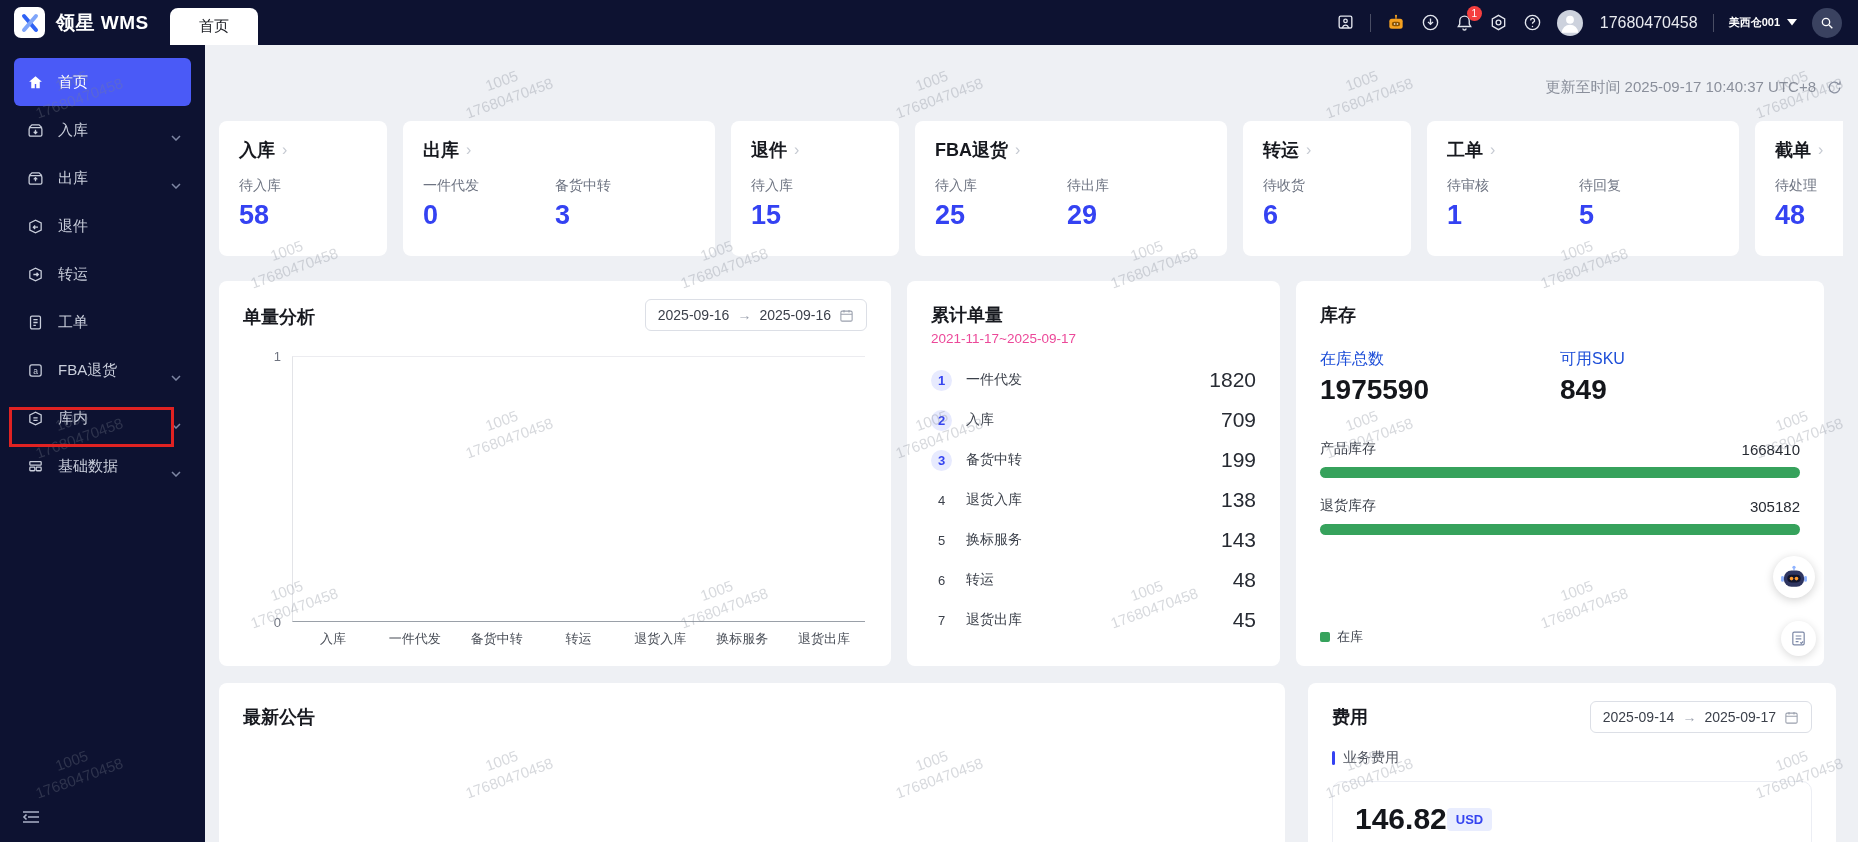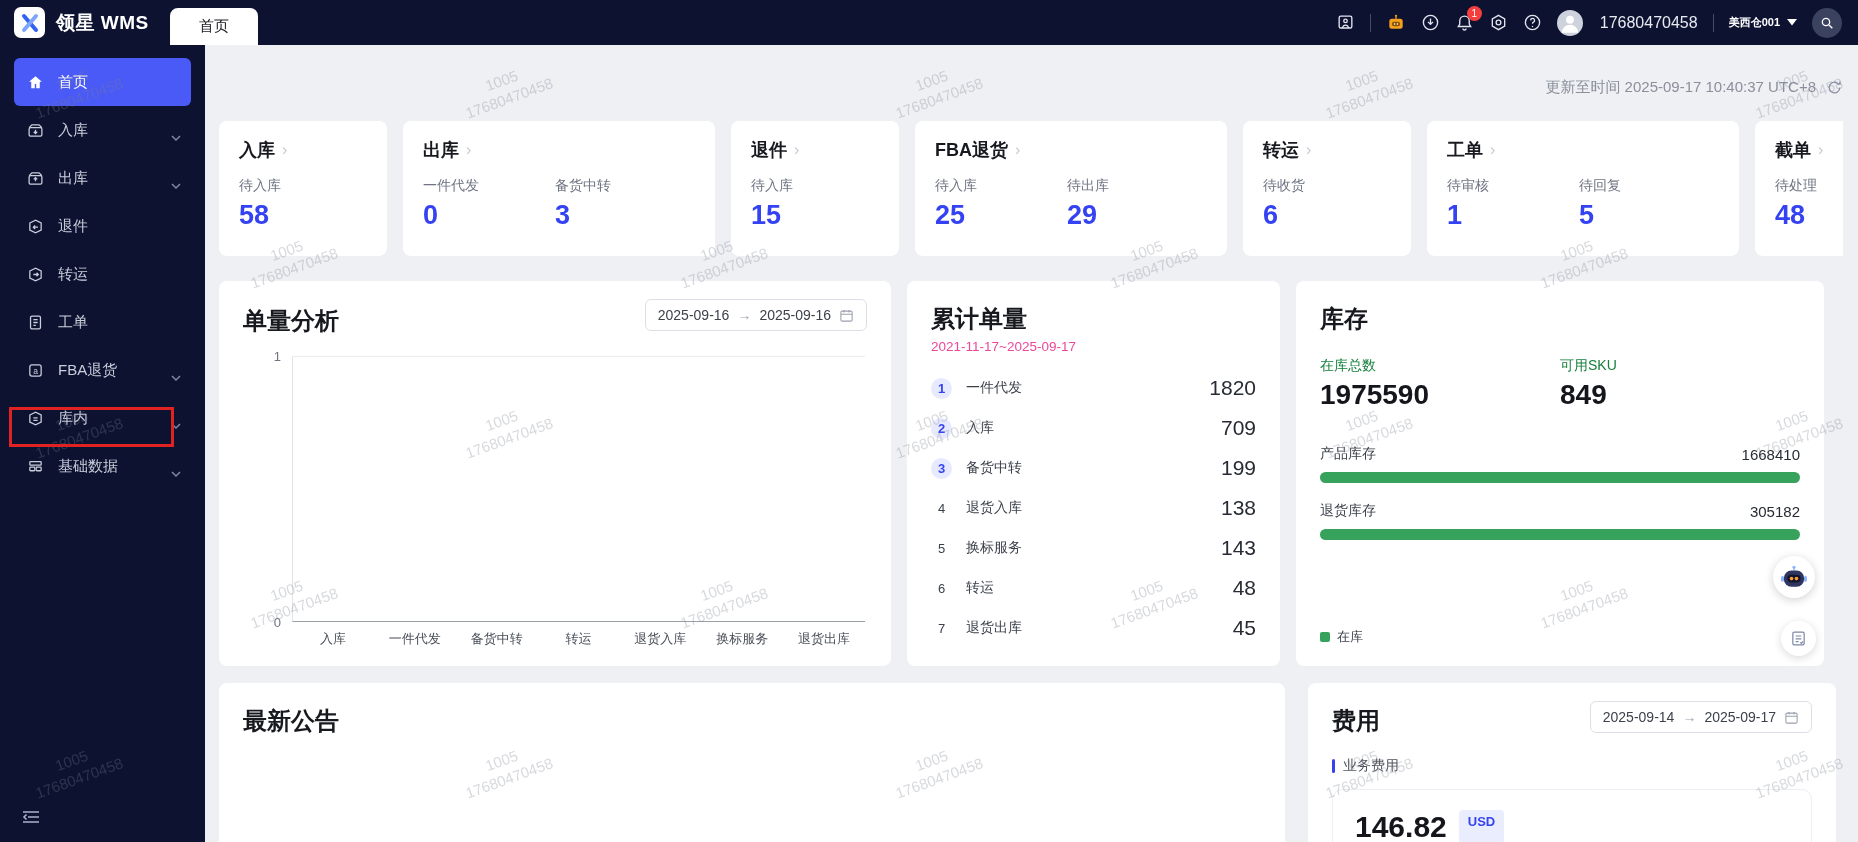--- a/index.html
+++ b/index.html
@@ -44,21 +44,21 @@
 .stat-cols{display:flex}
 .stat-col{width:132px}
 .stat-label{margin-top:15px;font-size:14px;color:#6e7482}
 .stat-value{margin-top:5px;font-size:27px;font-weight:bold;color:#3442f2}
 
 .mid-row{margin-top:25px;display:flex;gap:16px;height:385px}
 .panel{background:#fff;border-radius:8px;position:relative}
 #panel-chart{width:672px}
 #panel-cum{width:373px;padding:22px 24px}
 #panel-inv{width:528px;padding:22px 24px}
-.panel-title{font-size:24px;font-weight:bold;color:#17191f}
+.panel-title{font-size:18px;font-weight:bold;color:#17191f}
 #panel-chart .panel-title{position:absolute;left:24px;top:24px}
 .datebox{position:absolute;top:18px;right:24px;height:32px;border:1px solid #dcdfe6;border-radius:6px;display:flex;align-items:center;gap:8px;padding:0 12px;font-size:14px;color:#3c414b;background:#fff;cursor:pointer}
 .date-arrow{color:#9aa0ad}
 
 .plot{position:absolute;left:73px;right:26px;top:75px;height:266px;border-top:1px solid #ececf0;border-left:1px solid #e3e4e8;border-bottom:1px solid #9aa0a8}
 .ytick{position:absolute;left:0;width:62px;text-align:right;font-size:13px;color:#6f7480}
 .ytick.top{top:68px}
 .ytick.bottom{top:334px}
 .xlabels{position:absolute;left:73px;right:26px;top:349px;display:flex}
 .xlabels span{flex:1;text-align:center;font-size:13px;color:#4a4f58}
@@ -66,38 +66,38 @@
 .cum-sub{margin-top:4px;font-size:13.5px;color:#ec4899}
 .cum-list{margin-top:14px}
 .cum-row{height:40px;display:flex;align-items:center}
 .rank{width:21px;height:21px;border-radius:50%;font-size:13px;display:flex;align-items:center;justify-content:center;color:#3c414b}
 .rank.top{background:#e7eafe;color:#3544f0;font-weight:bold}
 .cum-label{margin-left:14px;font-size:14px;color:#3c414b}
 .cum-value{margin-left:auto;font-size:21px;color:#272b33}
 
 .inv-stats{display:flex;margin-top:22px}
 .inv-col{width:260px}
-.inv-label{font-size:14px;color:#15803d}
+.inv-label{font-size:16px;color:#1d4ed8}
 .inv-value{margin-top:4px;font-size:28px;font-weight:bold;color:#14161b}
 .inv-bars{margin-top:34px}
 .bar-row{margin-bottom:19px}
 .bar-head{display:flex;justify-content:space-between;align-items:center}
 .bar-name{font-size:14px;color:#3c414b}
 .bar-val{font-size:15px;color:#272b33}
 .bar{margin-top:9px;height:11px;border-radius:6px;background:#36a25c;width:100%}
 .inv-legend{position:absolute;left:24px;bottom:20px;display:flex;align-items:center;gap:7px;font-size:13px;color:#3c414b}
 .legend-sq{width:10px;height:10px;background:#36a25c;border-radius:2px}
 
 .bottom-row{margin-top:17px;display:flex;gap:23px;height:260px}
 #panel-ann{width:1066px;padding:22px 24px}
 #panel-fees{width:528px;padding:22px 24px}
 .fee-tab{margin-top:20px;display:flex;align-items:center;font-size:14px;color:#50545e;cursor:pointer}
 .fee-tab::before{content:"";width:3px;height:14px;background:#3442f2;margin-right:8px;border-radius:2px}
 .fee-card{margin-top:14px;border:1px solid #eceef4;border-radius:10px;padding:20px 22px;height:150px}
-.fee-amount{font-size:30px;font-weight:bold;color:#14161b;display:flex;gap:12px}
+.fee-amount{font-size:30px;font-weight:bold;color:#14161b;display:flex;align-items:center;}
 .usd-badge{font-size:13px;font-weight:bold;color:#3544f0;background:#e9edfe;border-radius:4px;padding:4px 9px}
 
 
 #bot-btn{position:absolute;left:1773px;top:556px;width:42px;height:42px;border-radius:50%;background:#fff;box-shadow:0 2px 10px rgba(0,0,0,.18);display:flex;align-items:center;justify-content:center;z-index:20;cursor:pointer}
 #clip-btn{position:absolute;left:1781px;top:621px;width:35px;height:35px;border-radius:50%;background:#fff;box-shadow:0 2px 8px rgba(0,0,0,.15);display:flex;align-items:center;justify-content:center;z-index:20;cursor:pointer}
 
 
 #wm-layer{position:absolute;left:0;top:0;width:1858px;height:842px;pointer-events:none;z-index:15;overflow:hidden}
 .wm{position:absolute;transform:rotate(-20deg);color:rgba(122,128,143,.30);font-size:15px;line-height:19px}
 .wm span{display:block}

